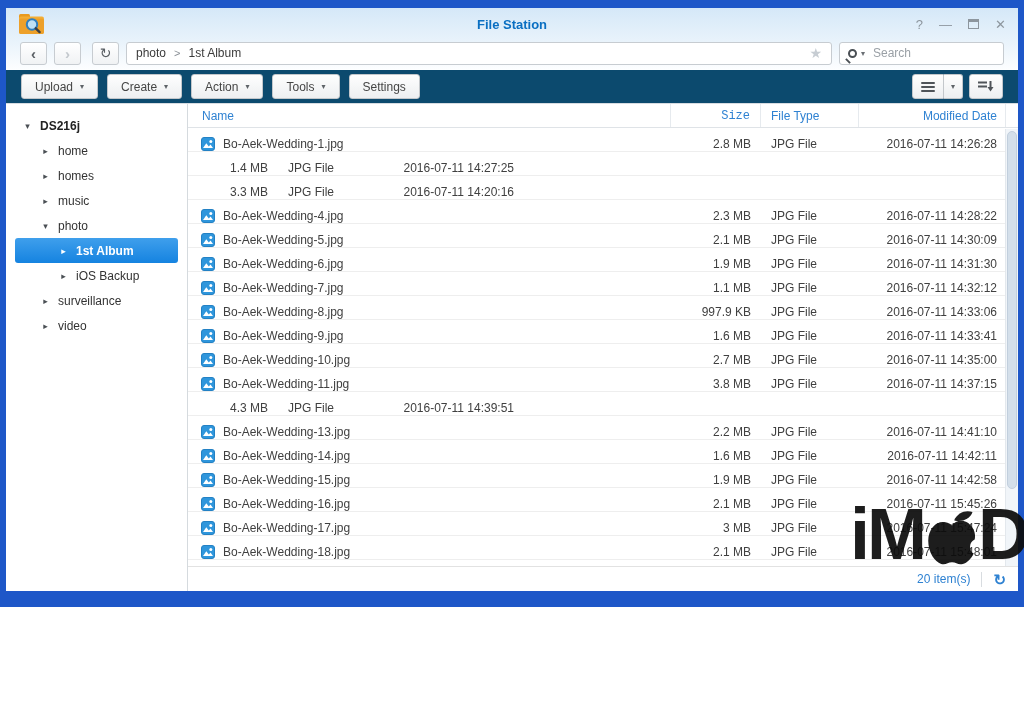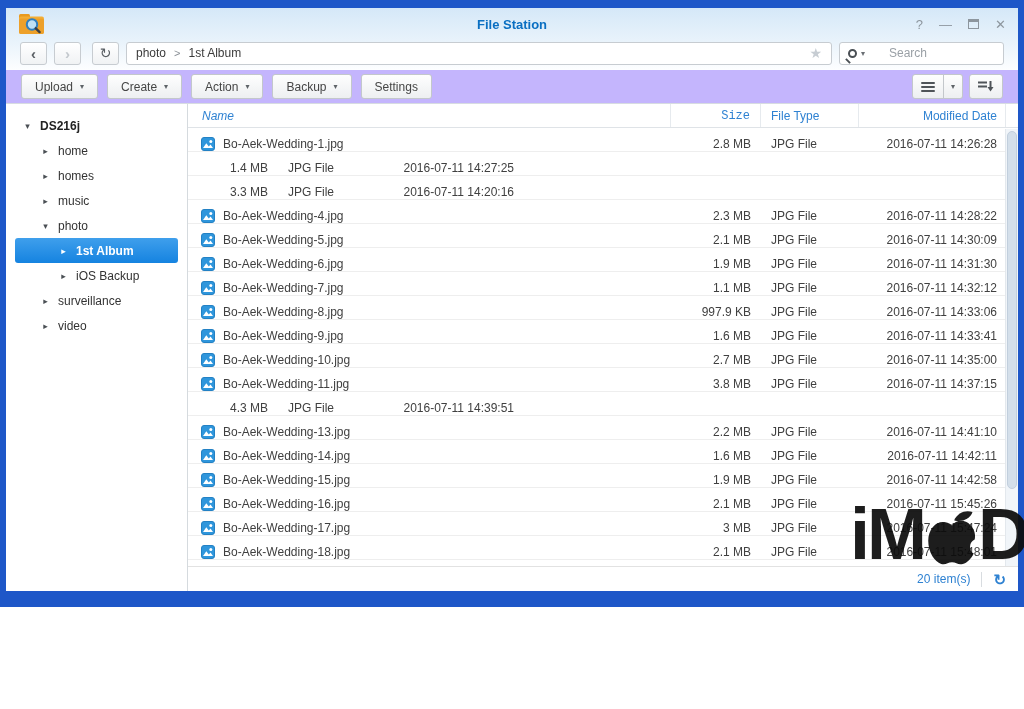--- a/index.html
+++ b/index.html
@@ -33,25 +33,25 @@
                display:flex; align-items:center; padding:0 9px; gap:8px; font-size:12px; color:#3b3b3b; }
   .bc-sep { color:#8a9096; font-size:11px; }
   .bc-seg { cursor:default; }
   .star { margin-left:auto; color:#c7cdd3; font-size:14px; }
   .searchbox { width:165px; height:23px; border:1px solid #c7ccd1; border-radius:3px; background:#fff;
                display:flex; align-items:center; padding:0 8px; gap:4px; }
   .mag { width:9px; height:9px; border:2px solid #4a4f54; border-radius:50%; position:relative; flex:0 0 auto; }
   .mag::after { content:""; position:absolute; width:6px; height:2px; background:#4a4f54;
                 transform:rotate(45deg); left:-5px; top:9px; }
   .search-caret { font-size:8px; color:#6a6f74; }
-  .search-ph { font-size:12px; color:#9aa0a6; margin-left:20px; }
+  .search-ph { font-size:12px; color:#9aa0a6; margin-left:4px; }
 
   
   .toolbar { height:34px; display:flex; align-items:center; gap:27px; padding:0 15px;
-             background:#c4b5fd; border-bottom:1px solid #d7dce1; }
+             background:#0c4a6e; border-bottom:1px solid #d7dce1; }
   .tb-group { display:flex; gap:9px; }
   .tbtn { height:25px; padding:0 13px; border:1px solid #c3c7cb; border-radius:3px;
           background:linear-gradient(#fefefe,#edeff1); font-size:12px; color:#454545;
           display:flex; align-items:center; gap:7px; cursor:default; }
   .caret { font-size:8px; color:#5e6368; }
   .tb-right { margin-left:auto; display:flex; gap:6px; align-items:center; }
   .split { display:flex; }
   .split .tbtn:first-child { border-radius:3px 0 0 3px; }
   .split .tbtn:last-child { border-radius:0 3px 3px 0; border-left:none; padding:0 7px; }
   .iconbtn { padding:0 8px; }
@@ -66,21 +66,21 @@
   .tree-item .arr { font-size:9px; color:#4a4f54; width:9px; text-align:center; }
   .tree-item.root .tlab { font-weight:bold; color:#222; }
   .tree-item.selected { background:linear-gradient(#3f9fec,#1583e0); }
   .tree-item.selected .tlab { color:#fff; font-weight:bold; }
   .tree-item.selected .arr { color:#fff; }
 
   .content { flex:1; display:flex; flex-direction:column; min-width:0; position:relative; }
   .thead { height:24px; display:flex; align-items:stretch; font-size:12px; color:#2f82d2;
            border-bottom:1px solid #dfe3e7; }
   .hc { display:flex; align-items:center; border-right:1px solid #e6eaee; }
-  .hc-name { flex:1; padding-left:14px;font-style:italic; }
+  .hc-name { flex:1; padding-left:14px; }
   .hc-size { width:90px; justify-content:flex-end; padding-right:10px;font-family:Liberation Mono, monospace; }
   .hc-type { width:98px; padding-left:10px; }
   .hc-date { width:146px; justify-content:flex-end; padding-right:8px; border-right:none; }
   .thead-gutter { width:13px; border-left:1px solid #e6eaee; }
 
   .rows { flex:1; overflow:hidden; padding-right:13px; }
   .row { height:24px; display:flex; align-items:flex-end; font-size:12px; color:#404040;
          border-bottom:1px solid #eeeeee; }
   .cell-name { flex:1; display:flex; align-items:center; gap:8px; padding-left:13px; min-width:0; }
   .fileicon { width:14px; height:14px; flex:0 0 auto; display:flex; }
@@ -156,21 +156,21 @@
           </div>
           <div class="tbtn">
             <span>Create</span>
             <span class="caret">▾</span>
           </div>
           <div class="tbtn">
             <span>Action</span>
             <span class="caret">▾</span>
           </div>
           <div class="tbtn">
-            <span>Backup</span>
+            <span>Tools</span>
             <span class="caret">▾</span>
           </div>
           <div class="tbtn">
             <span>Settings</span>
           </div>
         </div>
       <div class="tb-right">
         <div class="split">
           <div class="tbtn iconbtn">
             <span class="hamb">

